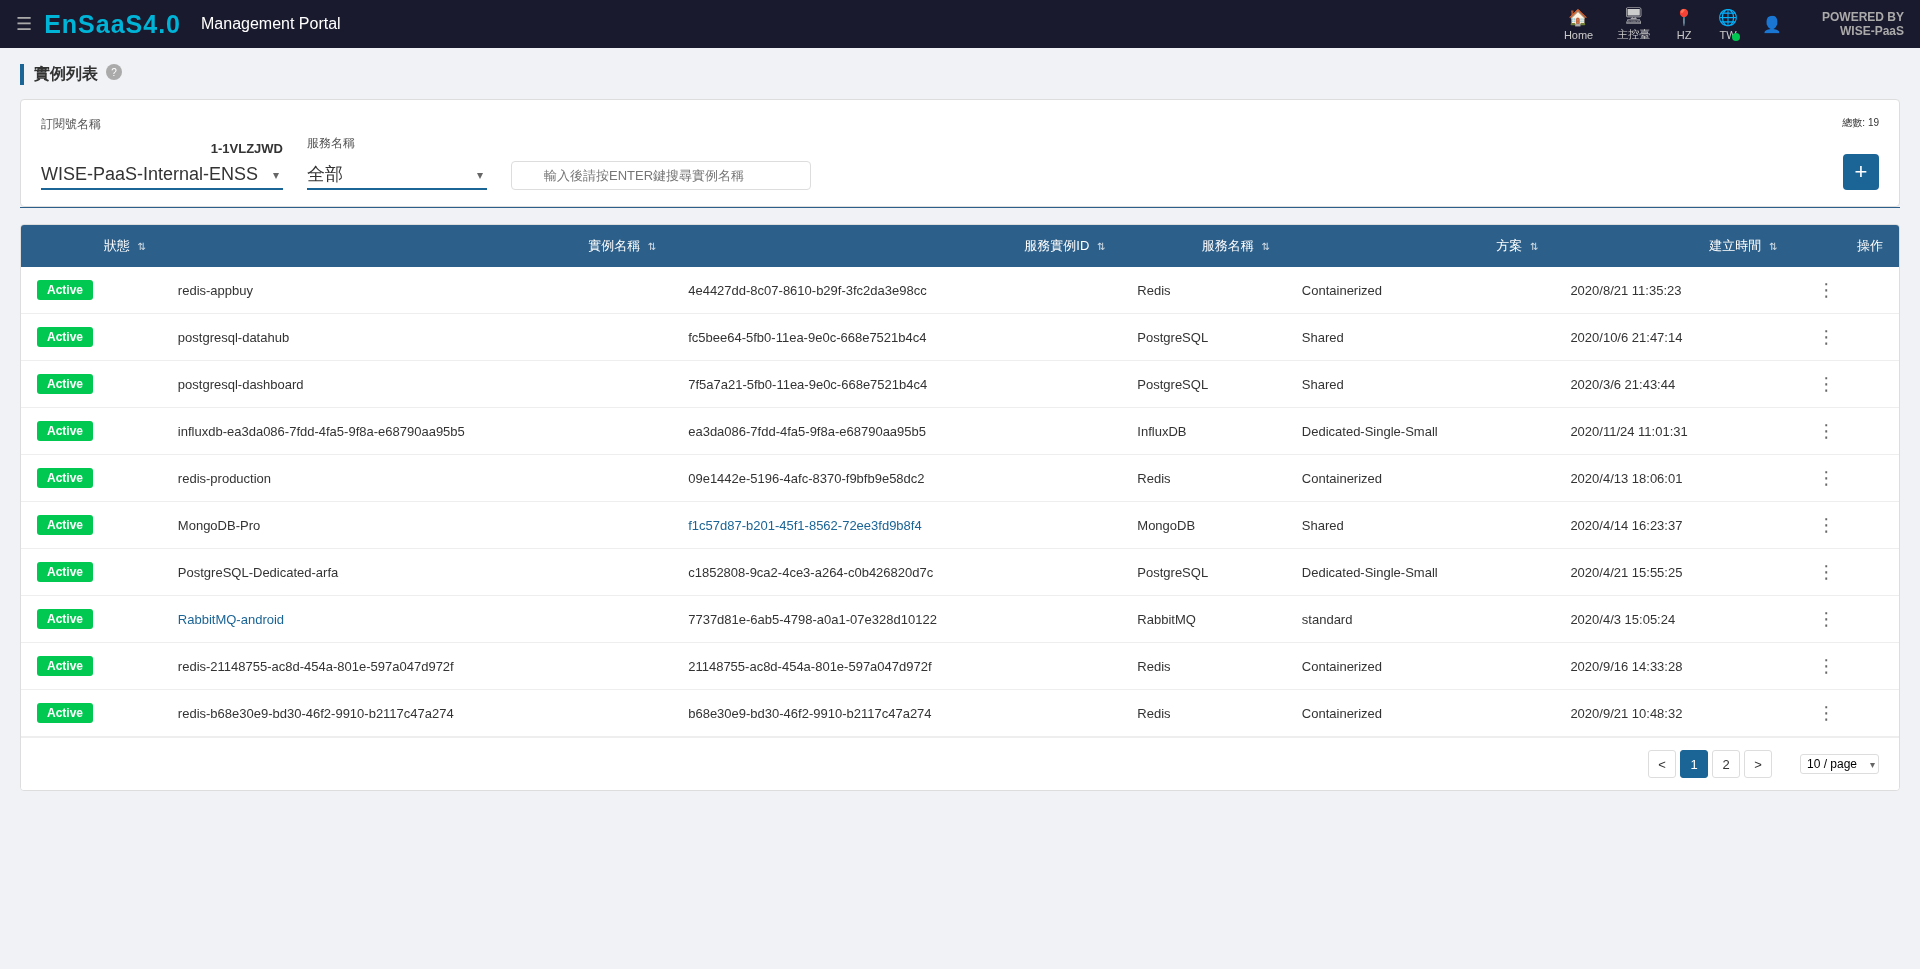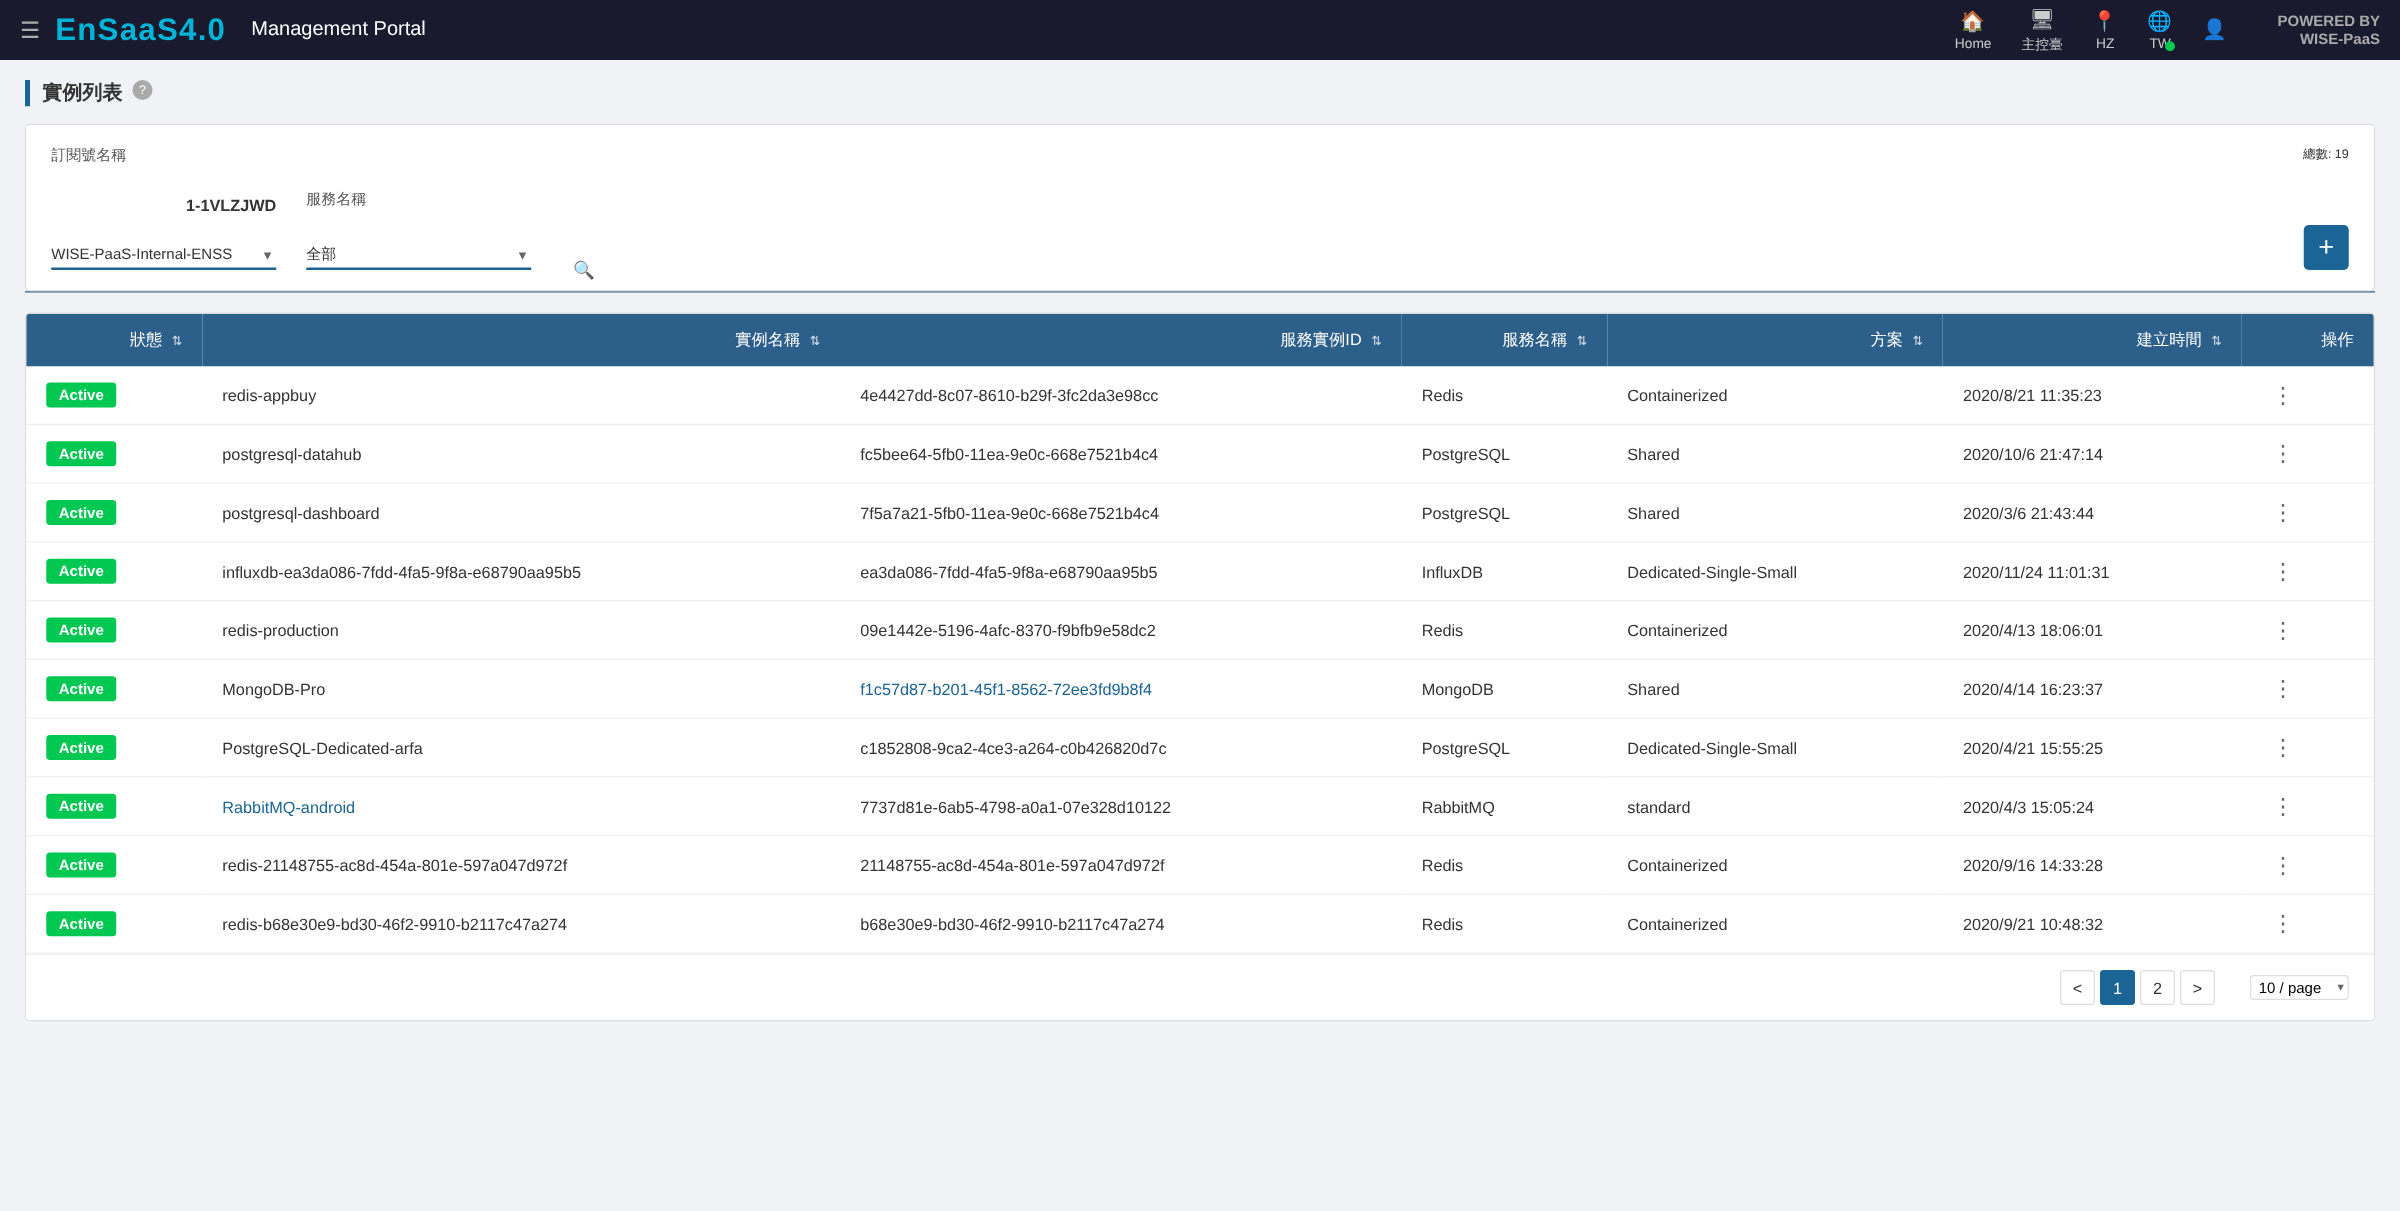--- a/index.html
+++ b/index.html
@@ -37,28 +37,28 @@
       background: #fff;
       border: 1px solid #ddd;
       border-radius: 4px;
       padding: 16px 20px;
       margin-bottom: 0;
       display: flex;
       align-items: flex-end;
       gap: 24px;
       position: relative;
     }
-    .filter-group { display: flex; flex-direction: column; gap: 20px; }
+    .filter-group { display: flex; flex-direction: column; gap: 4px; }
     .filter-label { font-size: 12px; color: #555; margin-bottom: 4px; }
     .filter-value { font-size: 13px; font-weight: bold; color: #333; text-align: right; }
     .filter-select {
       border: none;
       border-bottom: 2px solid #1a6496;
       padding: 4px 24px 4px 0;
-      font-size: 12px;
+      font-size: 18px;
       color: #333;
       background: transparent;
       outline: none;
       cursor: pointer;
       min-width: 180px;
       appearance: none;
       -webkit-appearance: none;
     }
     .select-wrapper { position: relative; display: inline-block; }
     .select-wrapper::after { content: '▾'; position: absolute; right: 4px; top: 50%; transform: translateY(-50%); pointer-events: none; color: #666; font-size: 12px; }
@@ -227,20 +227,21 @@
       <div class="filter-label">服務名稱</div>
       <div class="select-wrapper">
         <select class="filter-select">
           <option>全部</option>
         </select>
       </div>
     </div>
 
     <div class="search-wrapper">
       <span class="search-icon-inner">🔍</span>
+      <input class="search-box" type="text" placeholder="輸入後請按ENTER鍵搜尋實例名稱" style="">
     </div>
 
     <button class="add-btn">+</button>
   </div>
 
   <div class="divider-row"></div>
 
   <div class="table-container">
     <table>
       <thead>

